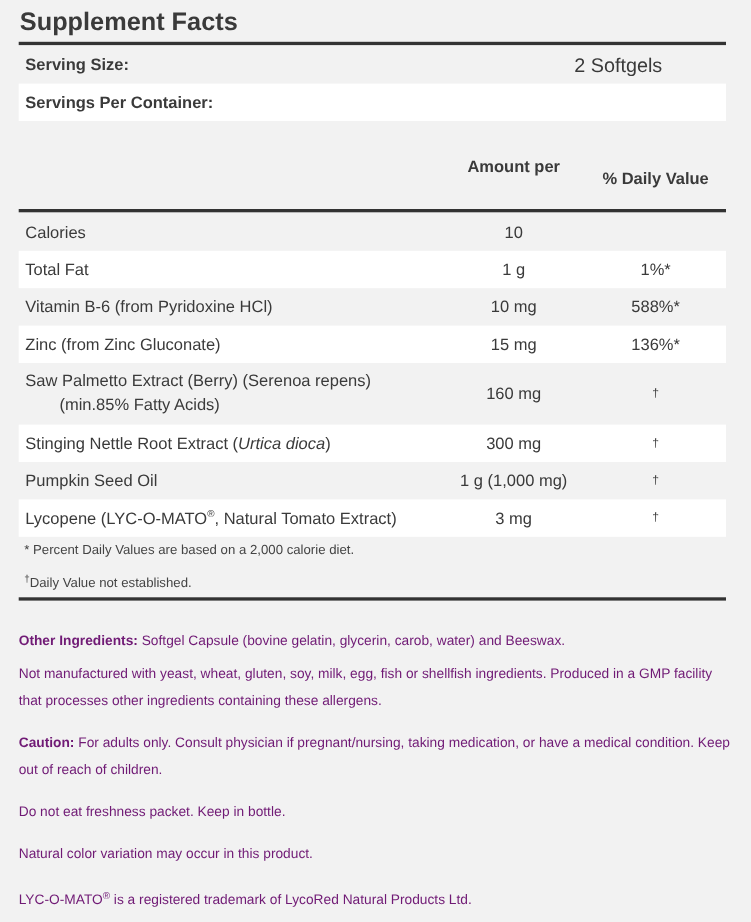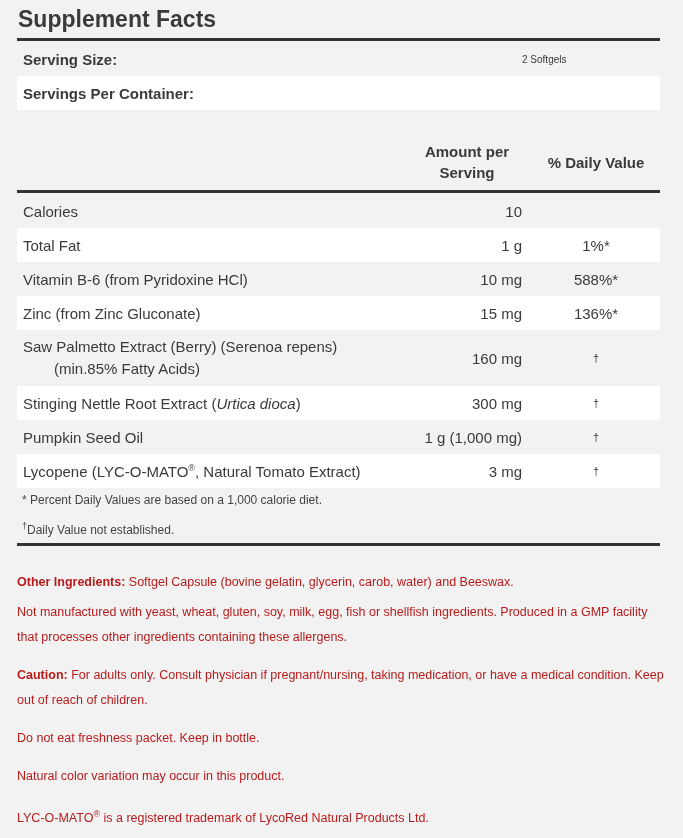--- a/index.html
+++ b/index.html
@@ -16,31 +16,31 @@
       letter-spacing: 0px;
     }
     .rule-thick { position: absolute; left: 17px; width: 643px; height: 3px; background: #333; }
     .row {
       position: absolute; left: 17px; width: 643px;
       display: flex; align-items: center;
       font-size: 15px;
     }
     .row.white { background: #ffffff; }
     .row .name { position: absolute; left: 6px; }
-    .row .amt { position: absolute; left: 395px; width: 110px; text-align: right; }
+    .row .amt { position: absolute; left: 395px; width: 110px; text-align: center; }
     .row .dv { position: absolute; left: 520px; width: 118px; text-align: center; }
     .bold { font-weight: bold; }
     .serv-label { position: absolute; left: 6px; font-weight: bold; font-size: 15px; }
-    .serv-val { position: absolute; left: 505px; font-size: 10px; }
+    .serv-val { position: absolute; left: 505px; font-size: 18px; }
     .hdr {
       position: absolute; font-weight: bold; font-size: 15px; text-align: center; line-height: 21px;
     }
     .dagger { font-size: 11px; }
     .foot { position: absolute; left: 22px; font-size: 12px; color: #444; }
-    .para { position: absolute; left: 17px; width: 650px; font-size: 12.5px; line-height: 25px; color: #b91c1c; }
+    .para { position: absolute; left: 17px; width: 650px; font-size: 12.5px; line-height: 25px; color: #701a75; }
     sup { font-size: 9px; }
     .italic { font-style: italic; }
   </style>
 </head>
 <body>
 
 <div class="wrap">
   <div class="title">Supplement Facts</div>
   <div class="rule-thick" style="top:38px;"></div>
 
@@ -48,21 +48,20 @@
     <span class="serv-label">Serving Size:</span>
     <span class="serv-val">2 Softgels</span>
   </div>
   <div class="row white" style="top:76px;height:34px;">
     <span class="serv-label">Servings Per Container:</span>
     <span class="serv-val"></span>
   </div>
 
   <div class="hdr" style="left:412px;top:141px;width:110px;">
     <div>Amount per</div>
-    <div>Serving</div>
   </div>
   <div class="hdr" style="left:537px;top:152px;width:118px;">% Daily Value</div>
 
   <div class="rule-thick" style="top:190px;"></div>
 
   <div class="row" style="top:194px;height:34px;">
     <span class="name">Calories</span>
     <span class="amt">10</span>
     <span class="dv"></span>
   </div>
@@ -96,21 +95,21 @@
     <span class="name">Pumpkin Seed Oil</span>
     <span class="amt">1 g (1,000 mg)</span>
     <span class="dv dagger">†</span>
   </div>
   <div class="row white" style="top:454px;height:34px;">
     <span class="name"><span>Lycopene (LYC-O-MATO</span><sup>®</sup><span>, Natural Tomato Extract)</span></span>
     <span class="amt">3 mg</span>
     <span class="dv dagger">†</span>
   </div>
 
-  <div class="foot" style="top:493px;">* Percent Daily Values are based on a 1,000 calorie diet.</div>
+  <div class="foot" style="top:493px;">* Percent Daily Values are based on a 2,000 calorie diet.</div>
   <div class="foot" style="top:521px;text-align:center;"><sup>†</sup><span>Daily Value not established.</span></div>
 
   <div class="rule-thick" style="top:543px;"></div>
 
   <div class="para" style="top:570px;"><span class="bold">Other Ingredients:</span><span> Softgel Capsule (bovine gelatin, glycerin, carob, water) and Beeswax.</span></div>
   <div class="para" style="top:663px;"><span class="bold">Caution:</span><span> For adults only. Consult physician if pregnant/nursing, taking medication, or have a medical condition. Keep out of reach of children.</span></div>
   <div class="para" style="top:600px;">Not manufactured with yeast, wheat, gluten, soy, milk, egg, fish or shellfish ingredients. Produced in a GMP facility that processes other ingredients containing these allergens.</div>
   <div class="para" style="top:726px;">Do not eat freshness packet. Keep in bottle.</div>
   <div class="para" style="top:764px;">Natural color variation may occur in this product.</div>
   <div class="para" style="top:802px;"><span>LYC-O-MATO</span><sup>®</sup><span> is a registered trademark of LycoRed Natural Products Ltd.</span></div>

